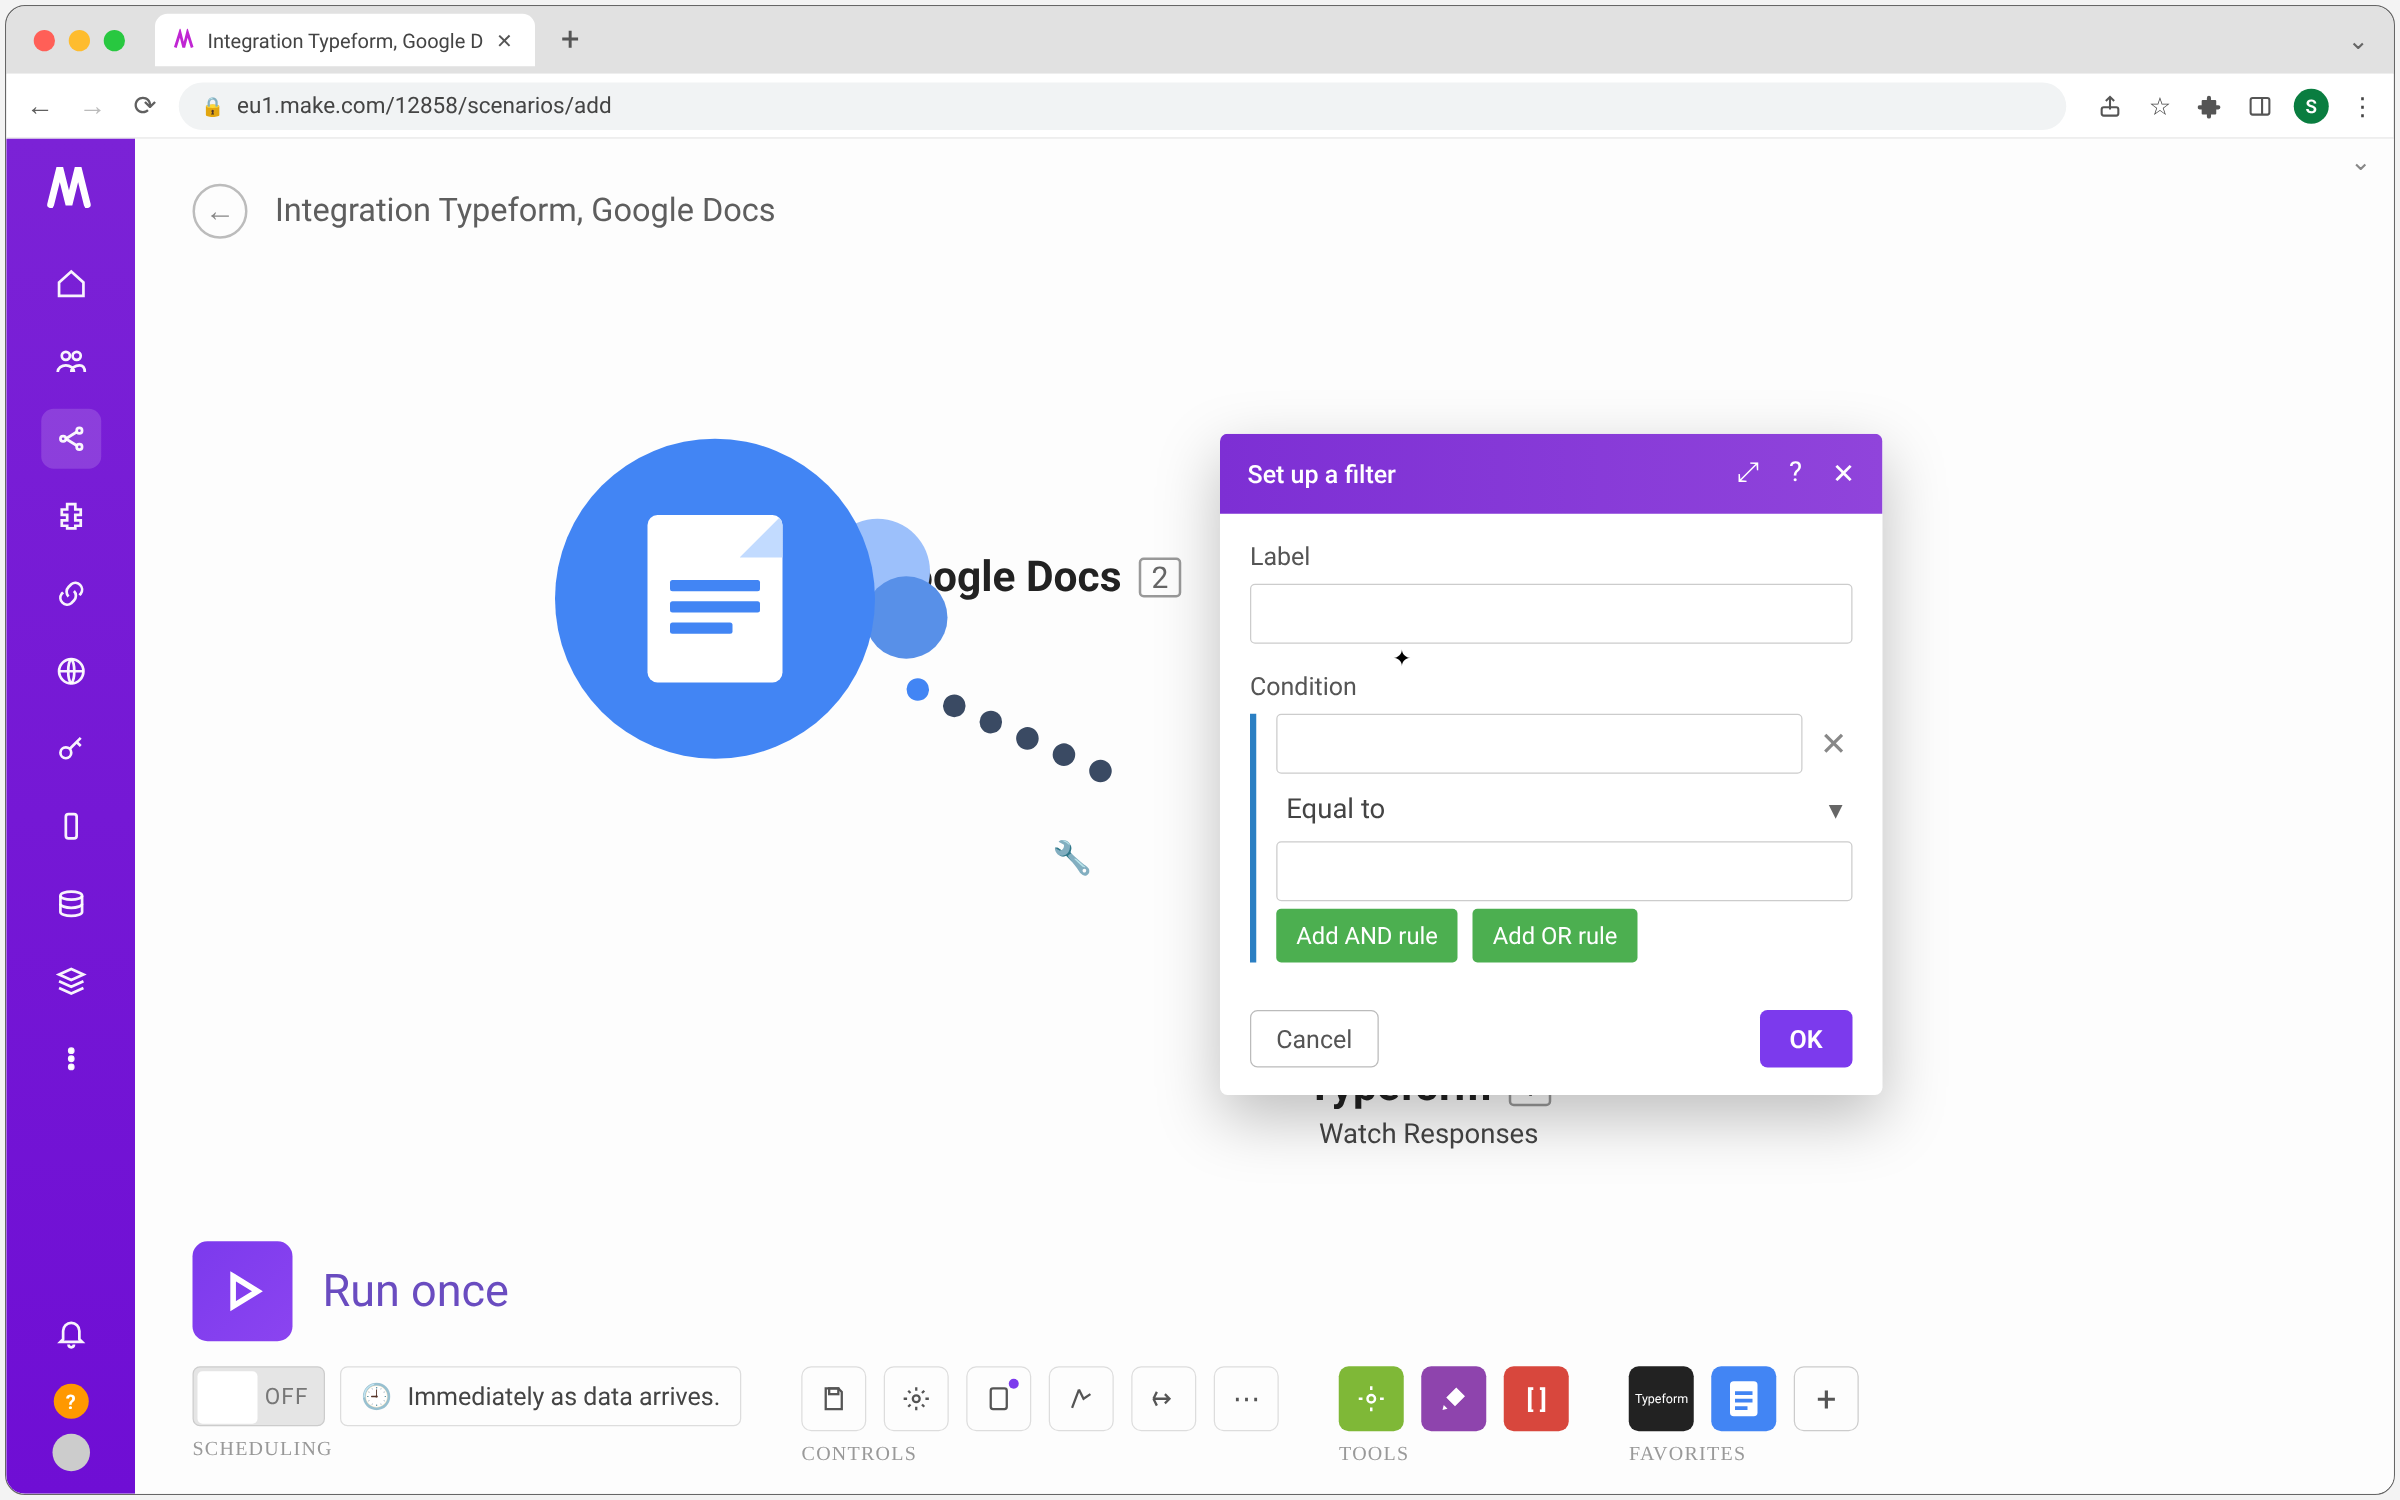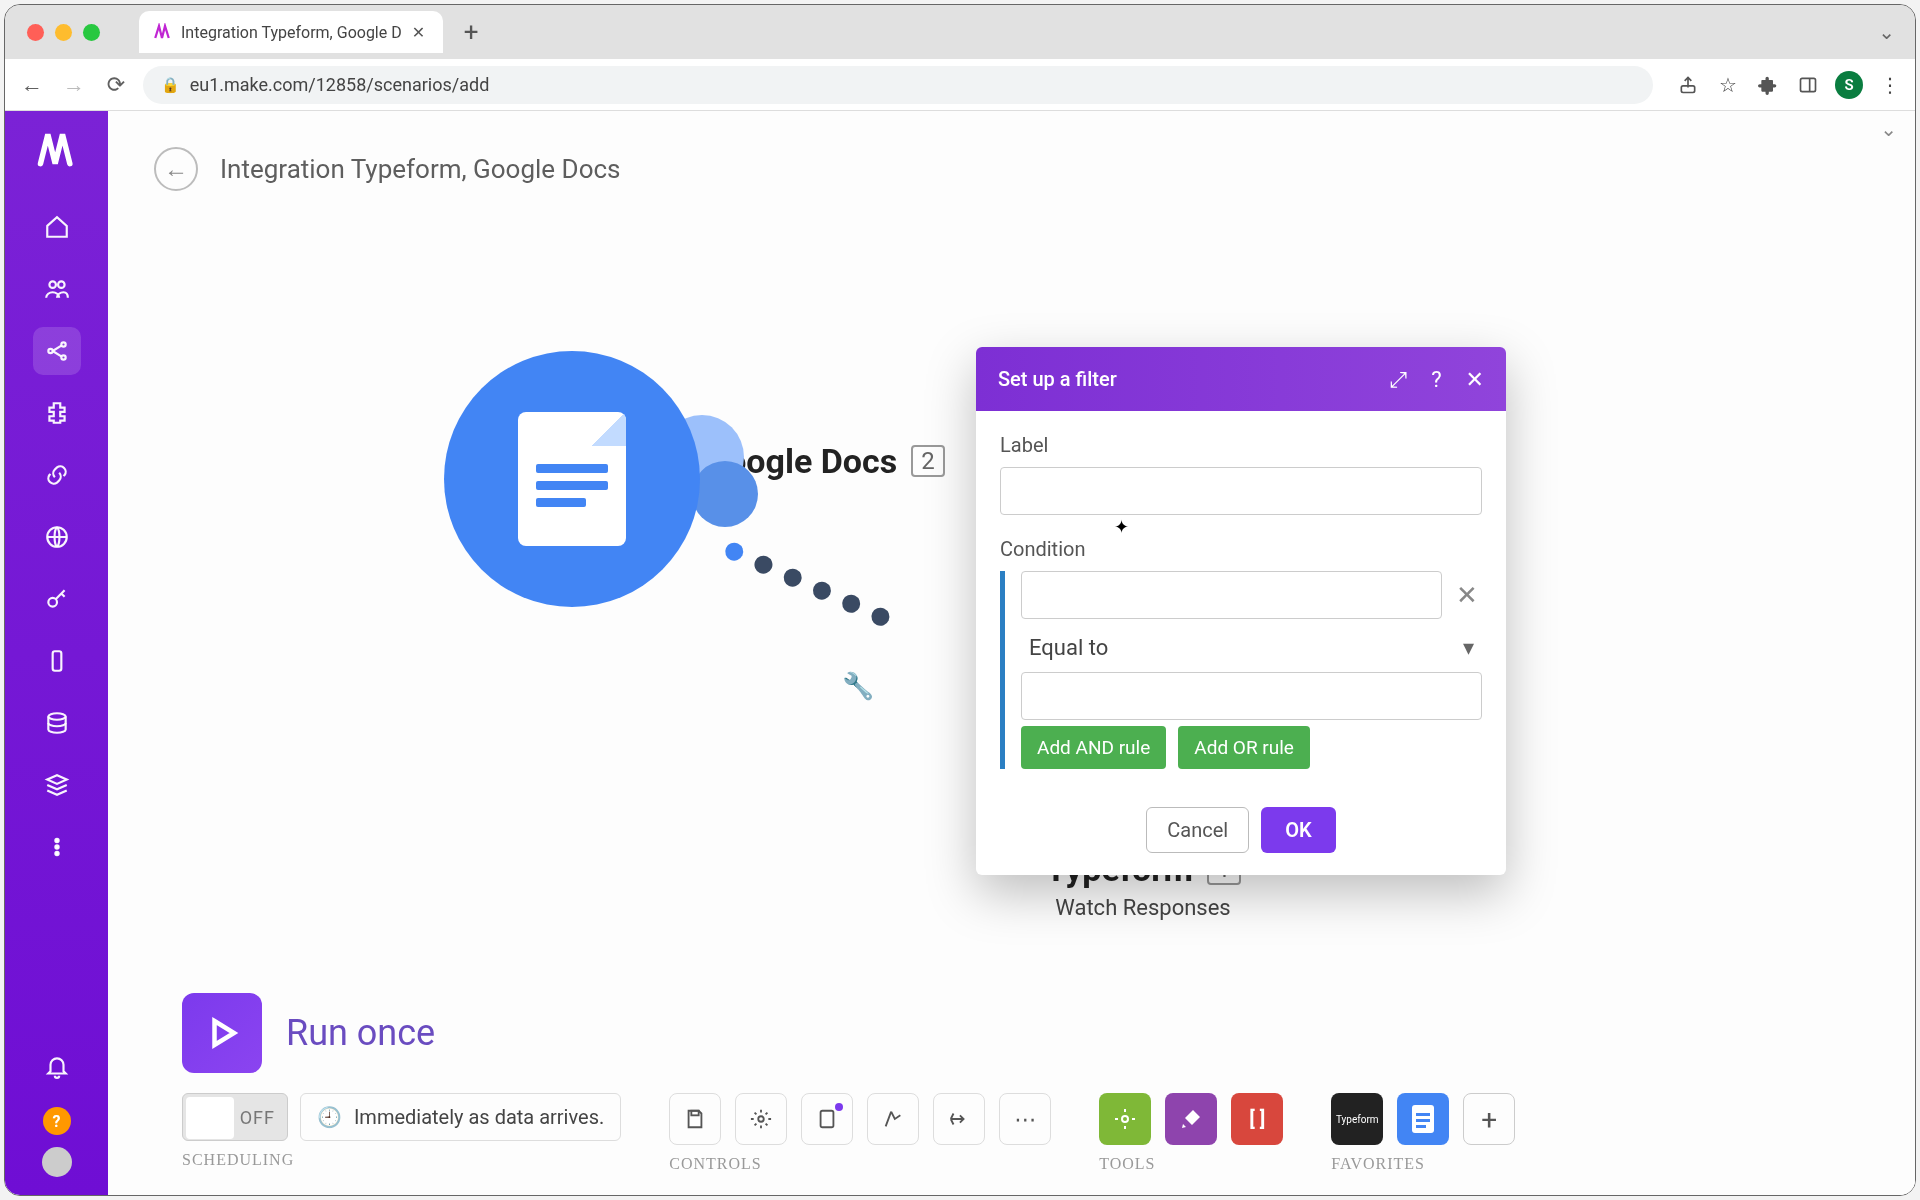--- a/index.html
+++ b/index.html
@@ -3,21 +3,21 @@
 <meta charset="utf-8">
 <style>
   * { box-sizing: border-box; margin: 0; padding: 0; font-family: -apple-system, BlinkMacSystemFont, "Segoe UI", Roboto, sans-serif; }
   html, body { width: 1920px; height: 1200px; overflow: hidden; background: #f3f3f3; }
 
   
   .window-chrome { background: #e1e1e1; height: 54px; display: flex; align-items: center; border-top-left-radius: 14px; border-top-right-radius: 14px; }
   .traffic-lights { display: flex; gap: 11px; margin-left: 22px; }
   .tl { width: 17px; height: 17px; border-radius: 50%; }
   .tl.red { background: #ff5f57; } .tl.yel { background: #febc2e; } .tl.grn { background: #28c840; }
-  .tab { background: #fff; border-radius: 10px 10px 0 0; margin-left: 39px; height: 42px; display: flex; align-items: center; gap: 10px; padding: 0 18px 0 14px; min-width: 290px; }
+  .tab { background: #fff; border-radius: 10px 10px 0 0; margin-left: 24px; height: 42px; display: flex; align-items: center; gap: 10px; padding: 0 18px 0 14px; min-width: 290px; }
   .tab .favicon { width: 18px; height: 18px; }
   .tab .title { font-size: 16px; color: #444; white-space: nowrap; overflow: hidden; }
   .tab .close { margin-left: auto; color: #555; font-size: 16px; }
   .new-tab { margin-left: 12px; font-size: 26px; color: #555; width: 32px; text-align: center; }
 
   .browser-toolbar { background: #fff; height: 52px; display: flex; align-items: center; gap: 12px; padding: 0 12px; border-bottom: 1px solid #ddd; }
   .nav-btn { width: 30px; height: 30px; display: flex; align-items: center; justify-content: center; font-size: 22px; color: #606060; }
   .nav-btn.disabled { color: #bbb; }
   .addr-bar { flex: 1; background: #f1f3f4; border-radius: 22px; height: 38px; display: flex; align-items: center; padding: 0 18px; gap: 10px; }
   .lock { color: #555; font-size: 15px; }
@@ -79,26 +79,26 @@
   .fld-label { font-size:20px; color:#555; margin-bottom:10px;}
   .txt { width:100%; border:1px solid #ccc; border-radius:4px; height:48px; padding:0 12px; font-size:18px;}
   .cond-group { border-left:5px solid #2b7fc3; padding-left:16px; margin-top:8px; }
   .cond-row { display:flex; align-items:center; gap:10px;}
   .cond-row .txt { flex:1;}
   .cond-row .x { color:#888; font-size:26px; width:30px; text-align:center;}
   .operator { display:flex; justify-content:space-between; align-items:flex-start; padding:16px 8px 12px; font-size:22px; color:#444;}
   .operator .chev { color:#666;}
   .rule-btns { display:flex; gap:12px; margin-top:6px;}
   .rule-btn { background:#4caf50; color:#fff; border:none; border-radius:4px; padding:10px 16px; font-size:19px;}
-  .dialog-footer { display:flex; justify-content:center; gap:12px; padding: 16px 24px 22px;}
+  .dialog-footer { display:flex; justify-content:space-between; gap:12px; padding: 16px 24px 22px;}
   .btn-cancel { background:#fff; border:1px solid #bbb; color:#555; border-radius:6px; padding:10px 20px; font-size:20px;}
   .btn-ok { background:#7c3aed; color:#fff; border:none; border-radius:6px; padding:10px 24px; font-size:20px; font-weight:600;}
 
   
-  .bottom { position:absolute; left:0; right:0; bottom:0; padding: 0 0 22px 74px;}
+  .bottom { position:absolute; left:0; right:0; bottom:0; padding: 0 0 22px 46px;}
   .run-row { display:flex; align-items:center; gap:24px; }
   .run-btn { width:80px; height:80px; border-radius:12px; background: linear-gradient(135deg,#7c3aed,#8b44f0); display:flex; align-items:center; justify-content:center;}
   .run-btn svg { fill:none; stroke:#fff; stroke-width:3;}
   .run-lbl { font-size:36px; color:#6a4cc0;}
 
   .sched-row { display:flex; align-items:flex-start; gap:48px; margin-top:20px;}
   .sched-col,.controls-col,.tools-col,.fav-col{ display:flex; flex-direction:column; gap:10px;}
   .section-label { font-size:16px; letter-spacing:1px; color:#999;font-family:Liberation Serif, serif;}
   .toggle { width:106px; height:48px; border:1px solid #ccc; border-radius:6px; display:flex; align-items:center; background:#e5e5e5; position:relative; }
   .toggle .knob { position:absolute; left:3px; top:3px; width:48px; height:42px; background:#fff; border-radius:4px;}

